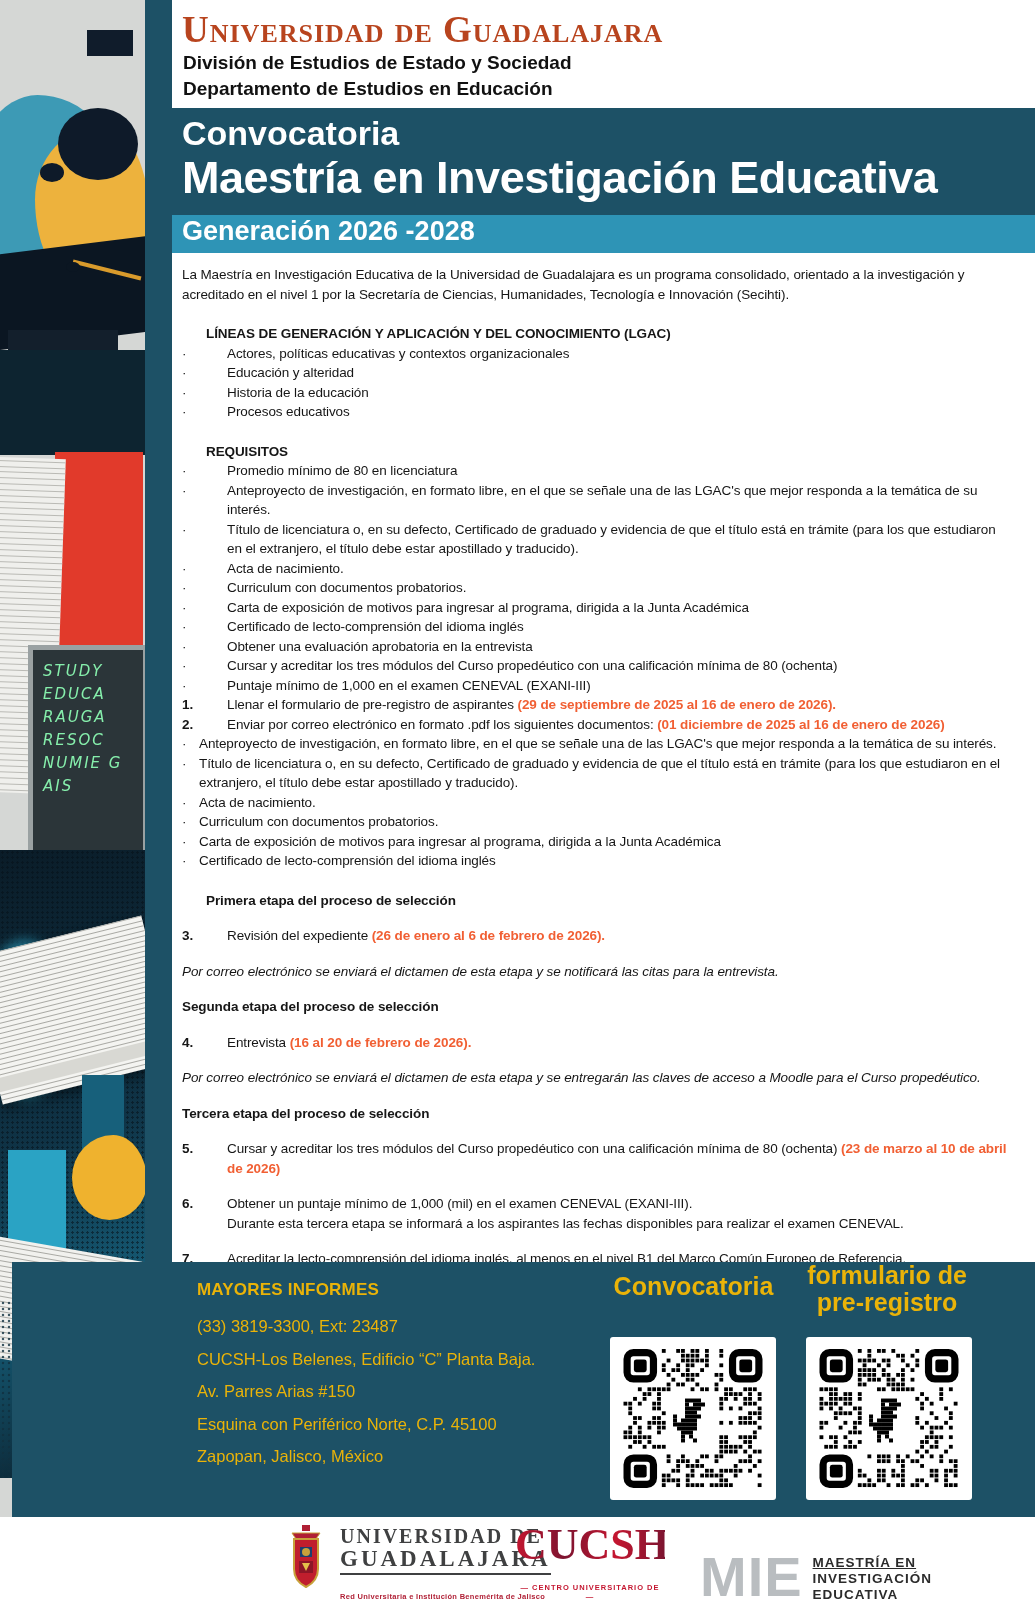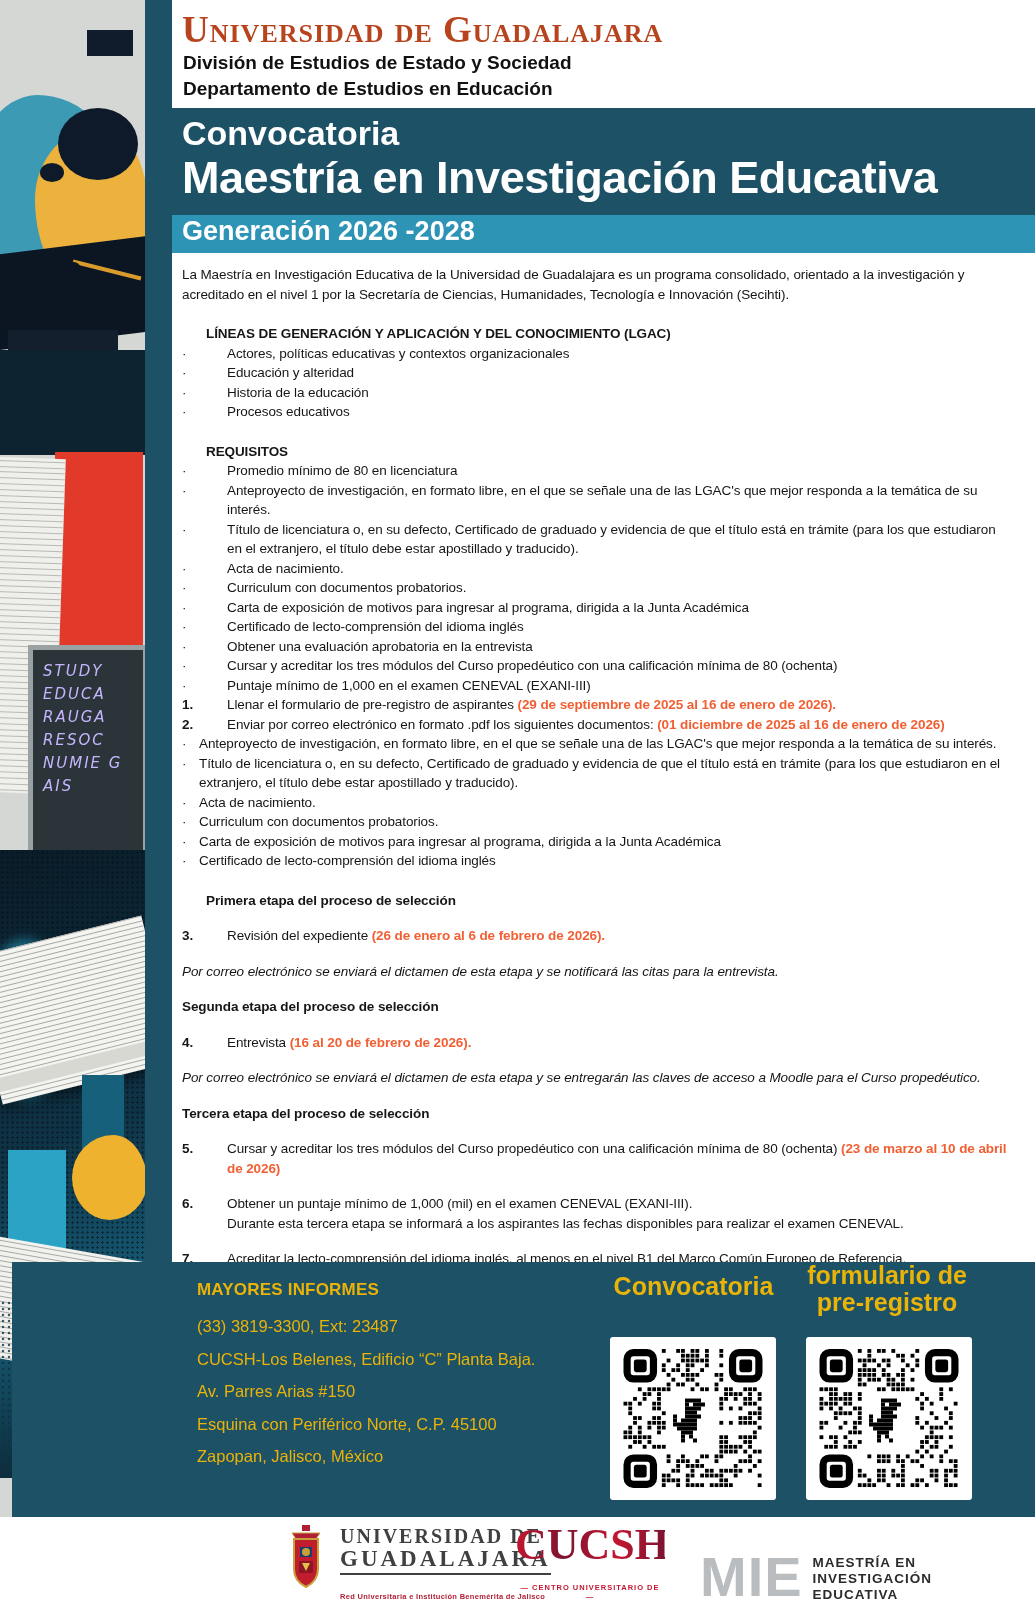--- a/index.html
+++ b/index.html
@@ -18,21 +18,21 @@
   .c-tassel{left:72px;top:268px;width:70px;height:4px;background:#d99b2c;transform:rotate(14deg);}
   .c-tassel-knob{left:66px;top:262px;width:14px;height:10px;background:#0b1622;border-radius:50%;}
   .c-paint{left:0;top:350px;width:145px;height:105px;background:#0d2430;}
   .c-paint-y{left:55px;top:355px;width:55px;height:16px;background:#e8c33c;border-radius:40%;transform:rotate(-6deg);}
   .c-paint-g{left:30px;top:386px;width:60px;height:9px;background:#3f7a52;border-radius:40%;transform:rotate(4deg);}
   .c-paint-r{left:48px;top:408px;width:16px;height:22px;background:#d23c28;border-radius:40%;}
   .c-red-col{left:55px;top:452px;width:88px;height:198px;background:#e13a2b;}
   .c-bookpage{left:-12px;top:458px;width:72px;height:335px;background:#efefec;transform:rotate(2deg);
     background-image:repeating-linear-gradient(#b9b9b4 0 1px,transparent 1px 6px);background-position:0 14px;}
   .c-board{left:28px;top:645px;width:120px;height:212px;background:#2b3539;border:5px solid #9aa1a2;box-sizing:border-box;}
-  .c-chalk{position:static;color:#c4b5fd;font-size:15px;line-height:23px;letter-spacing:2px;
+  .c-chalk{position:static;color:#86efac;font-size:15px;line-height:23px;letter-spacing:2px;
     font-family:"DejaVu Sans",sans-serif;font-style:italic;padding:10px 0 0 10px;}
   .c-dark-bottom{left:0;top:850px;width:145px;height:632px;background:linear-gradient(160deg,#0a1c28 0%,#0f3346 45%,#155a74 70%,#0a1c28 100%);}
   .c-dots{left:0;top:850px;width:145px;height:420px;background-image:radial-gradient(#061018 1.1px,transparent 1.3px);background-size:5px 5px;opacity:.55;}
   .c-teal-glow{left:-20px;top:940px;width:90px;height:160px;background:#2fa9cc;border-radius:50%;filter:blur(6px);opacity:.65;}
   .c-openbook1{left:-18px;top:935px;width:180px;height:150px;background:#f4f4f1;transform:rotate(-14deg);
     background-image:repeating-linear-gradient(#a9a9a4 0 1px,transparent 1px 5px);background-position:0 10px;box-shadow:0 6px 12px rgba(0,0,0,.45);}
   .c-book-spine{left:-18px;top:1060px;width:180px;height:14px;background:#d8d8d3;transform:rotate(-14deg);}
   .c-teal-rect1{left:8px;top:1150px;width:58px;height:125px;background:#2aa3c4;}
   .c-teal-rect2{left:82px;top:1075px;width:42px;height:85px;background:#17607b;}
   .c-yellow-blob{left:72px;top:1135px;width:75px;height:85px;background:#efb22e;border-radius:55% 45% 50% 50%/50% 55% 45% 50%;}
@@ -85,21 +85,21 @@
   .udg-tag{font-family:"Liberation Sans",sans-serif;font-size:7.5px;color:#b01f35;font-weight:700;margin-top:17px;letter-spacing:.3px;}
   .cucsh-logo{position:absolute;left:515px;top:6px;width:150px;text-align:center;}
   .cucsh-big{font-family:"Liberation Serif",serif;font-weight:700;font-size:44px;line-height:44px;
     background:linear-gradient(90deg,#c41630,#7c1430,#c41630,#7c1430);-webkit-background-clip:text;background-clip:text;color:transparent;}
   .cucsh-s1{font-size:7.5px;font-weight:700;color:#c41630;letter-spacing:1px;margin-top:16px;}
   .cucsh-s2{font-size:7.5px;font-weight:700;color:#c41630;letter-spacing:.6px;margin-top:2px;}
   .mie-logo{position:absolute;left:700px;top:6px;width:330px;}
   .mie-row{display:flex;align-items:center;margin-top:28px;}
   .mie-big{font-size:56px;line-height:52px;font-weight:700;color:#b9bdc0;letter-spacing:1px;}
   .mie-txt{margin-left:10px;margin-top:4px;color:#2b2b2b;font-weight:700;font-size:13.5px;line-height:16px;letter-spacing:1px;}
-  .mie-txt .sp{display:flex;justify-content:space-between;width:118px;}
+  .mie-txt .sp{display:flex;justify-content:space-between;width:118px;text-decoration:underline;}
   .mie-rule{margin-top:5px;width:325px;height:3px;background:linear-gradient(90deg,#a8cf6b,#7db842,#5d9c35);}
 </style>
 </head>
 <body>
 
 <div class="page">
 
   <div class="collage">
     <div class="c-darkrect"></div>
     <div class="c-teal-splash"></div>

